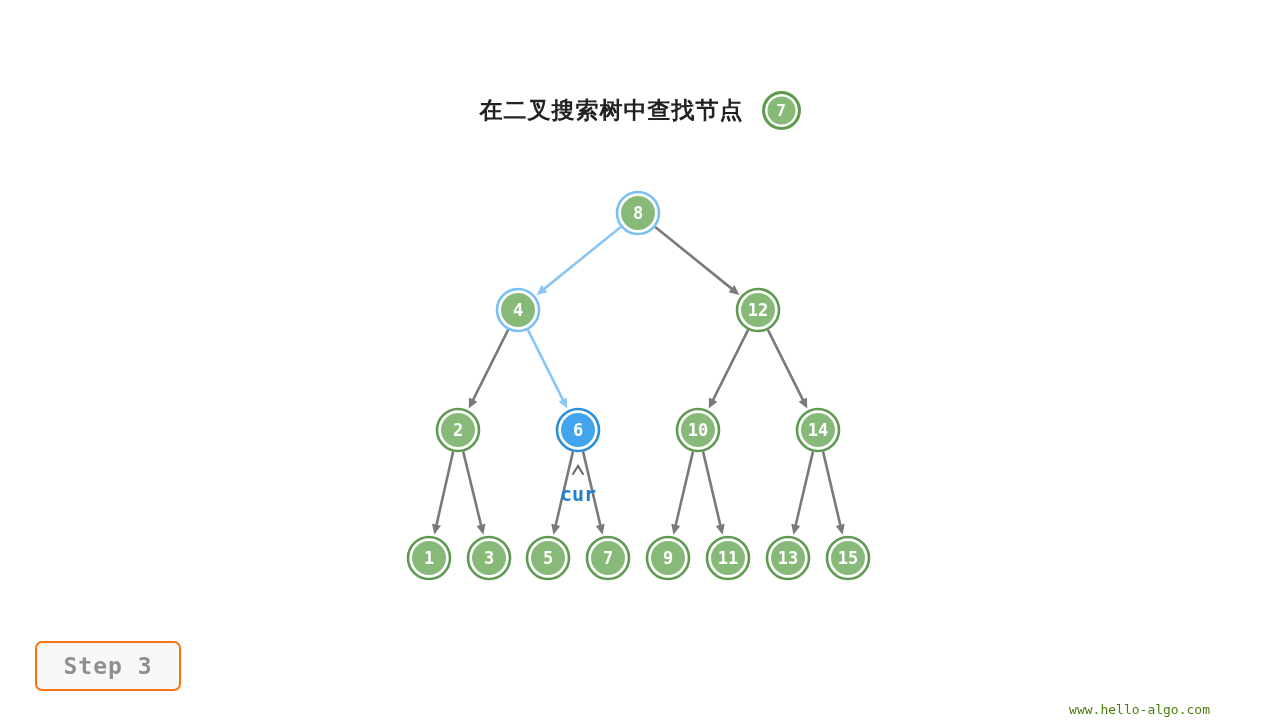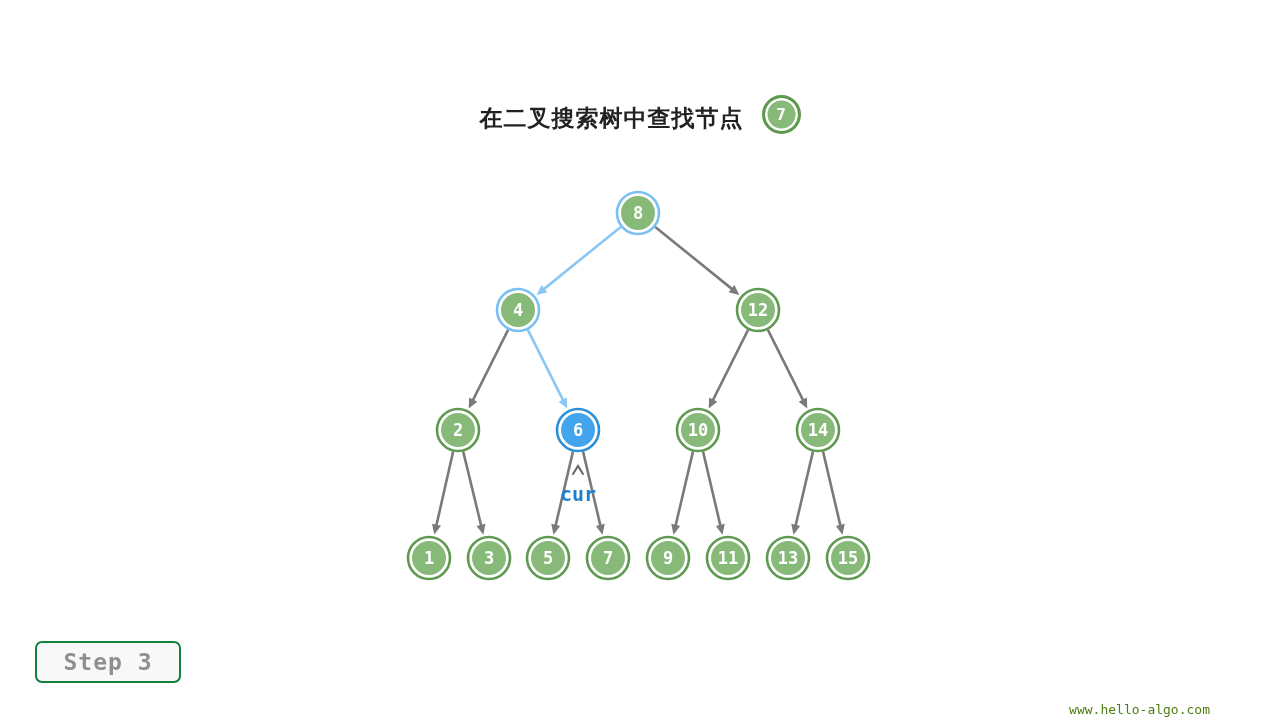--- a/index.html
+++ b/index.html
@@ -17,21 +17,21 @@
     height: 720px;
     background: #ffffff;
   }
   .title-row {
     position: absolute;
     top: 86px;
     left: 0;
     width: 100%;
     height: 48px;
     display: flex;
-    align-items: flex-end;
+    align-items: center;
     justify-content: center;
     gap: 18px;
     z-index: 3;
   }
   .title {
     font-size: 23px;
     font-weight: bold;
     color: #212121;
     letter-spacing: 1px;
   }
@@ -69,24 +69,24 @@
     font-family: "DejaVu Sans Mono", monospace;
     font-weight: bold;
     font-size: 20px;
     text-anchor: middle;
   }
   .step-box {
     position: absolute;
     left: 35px;
     top: 641px;
     width: 146px;
-    height: 42px;
+    height: 50px;
     box-sizing: border-box;
     background: #f8f8f8;
-    border: 2px solid #15803d;
+    border: 2px solid #f97316;
     border-radius: 7px;
     display: flex;
     align-items: center;
     justify-content: center;
     z-index: 3;
     text-align: center;
   }
   .step-box span {
     font-family: "DejaVu Sans Mono", monospace;
     font-weight: bold;

